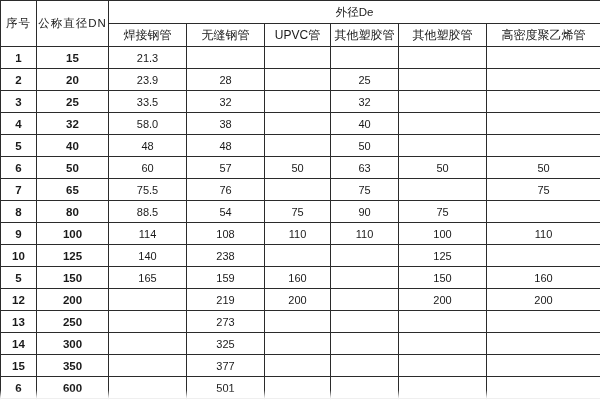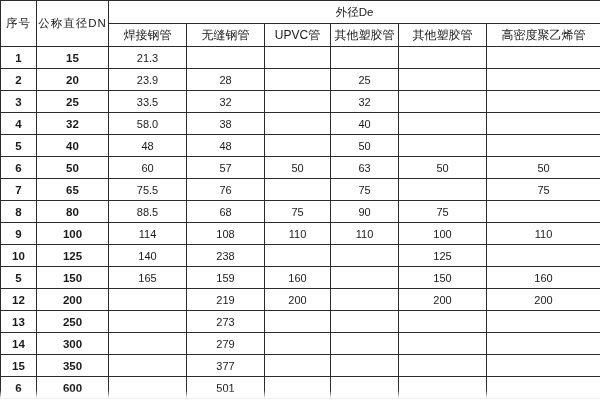--- a/index.html
+++ b/index.html
@@ -197,21 +197,21 @@
           <td>76</td>
           <td></td>
           <td>75</td>
           <td></td>
           <td>75</td>
         </tr>
         <tr>
           <td class="col-idx">8</td>
           <td class="col-dn">80</td>
           <td>88.5</td>
-          <td>68</td>
+          <td>54</td>
           <td>75</td>
           <td>90</td>
           <td>75</td>
           <td></td>
         </tr>
         <tr>
           <td class="col-idx">9</td>
           <td class="col-dn">100</td>
           <td>114</td>
           <td>108</td>
@@ -257,21 +257,21 @@
           <td>273</td>
           <td></td>
           <td></td>
           <td></td>
           <td></td>
         </tr>
         <tr>
           <td class="col-idx">14</td>
           <td class="col-dn">300</td>
           <td></td>
-          <td>279</td>
+          <td>325</td>
           <td></td>
           <td></td>
           <td></td>
           <td></td>
         </tr>
         <tr>
           <td class="col-idx">15</td>
           <td class="col-dn">350</td>
           <td></td>
           <td>377</td>

